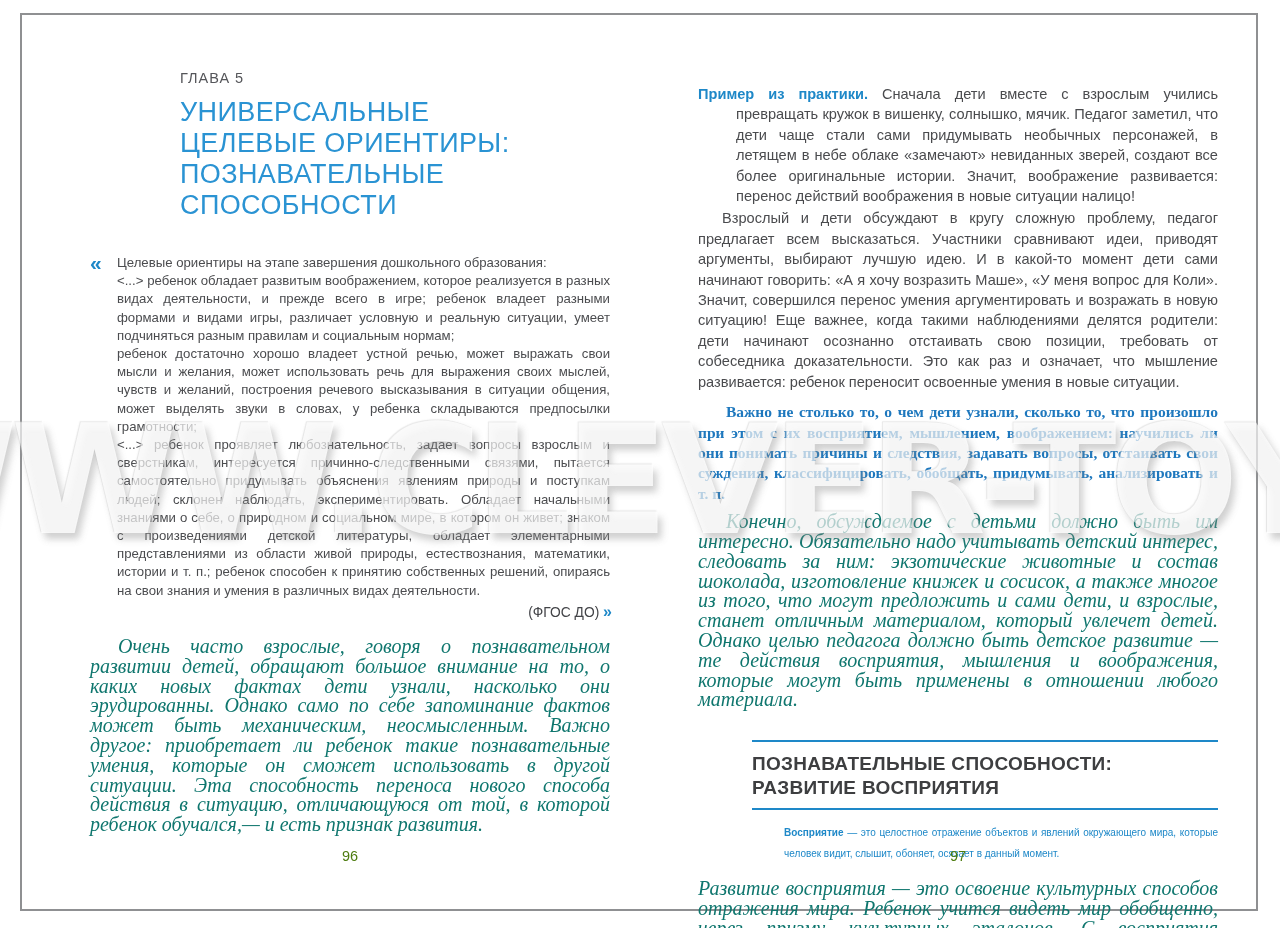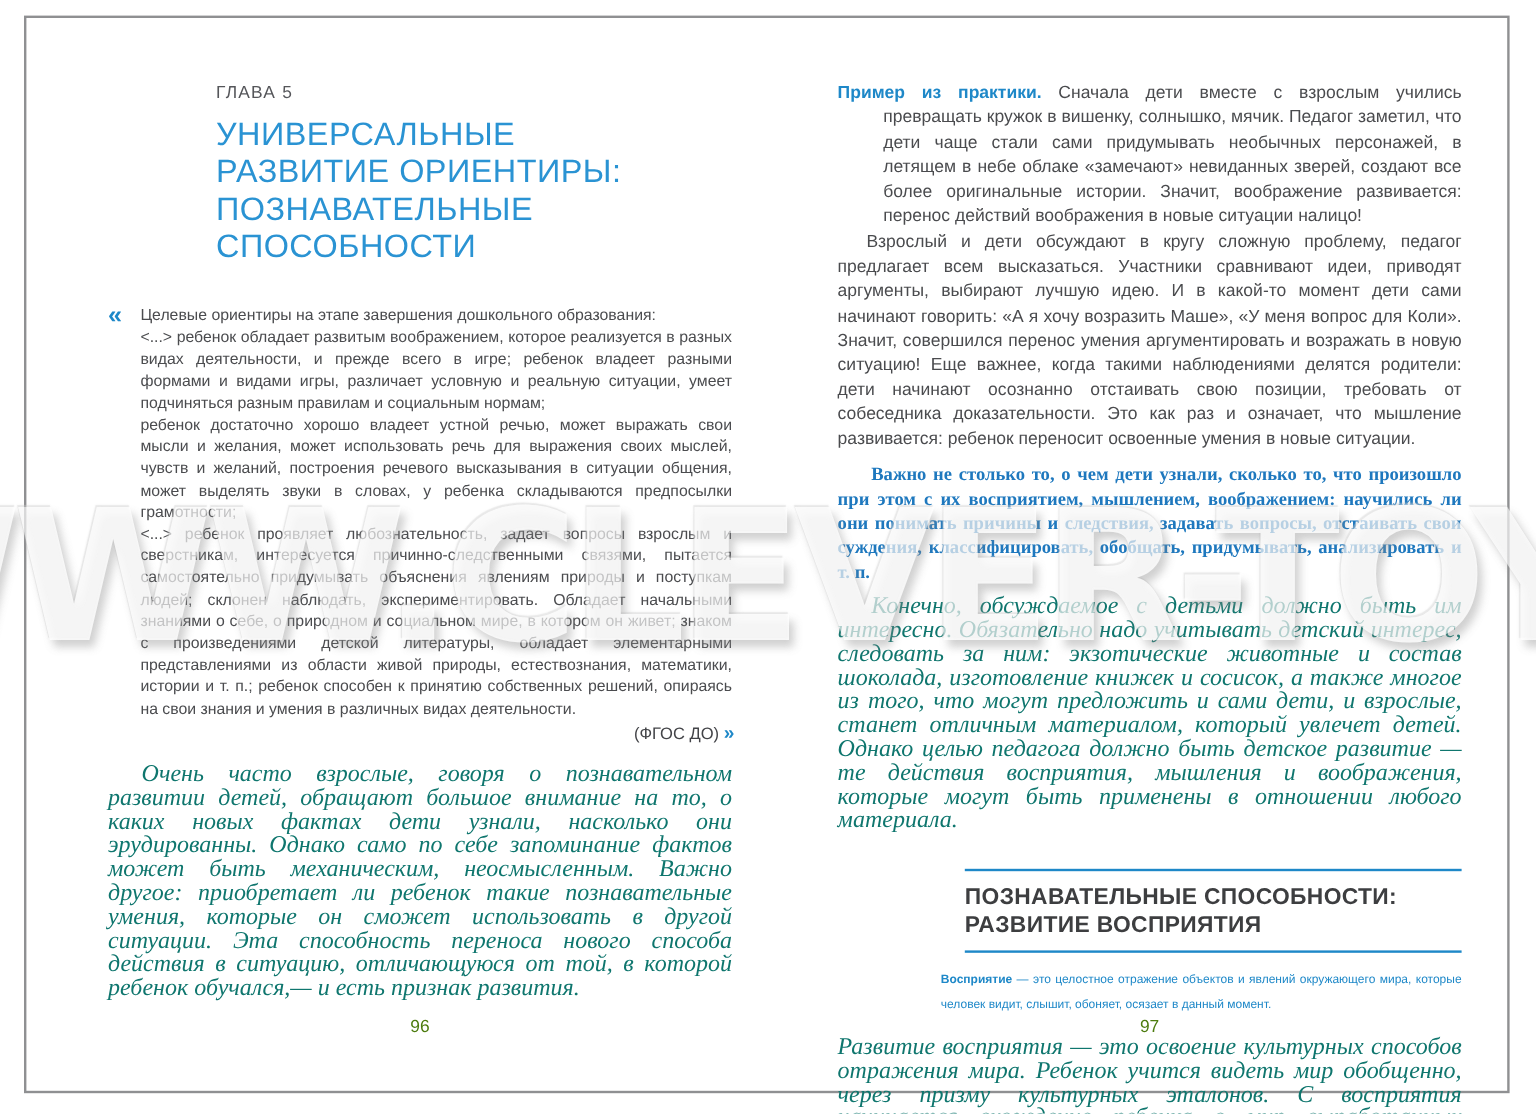--- a/index.html
+++ b/index.html
@@ -48,30 +48,30 @@
   .page-number{
     position:absolute;left:0;width:520px;top:788px;text-align:center;
     color:#4d7c0f;font-size:14.5px;
   }
 
   
   .sans-p{
     font-size:14.6px;line-height:20.4px;color:#4a4b4e;text-align:justify;
     hyphens:auto;margin:0;
   }
-  .example-p{margin-top:8px;padding-left:38px;text-indent:-38px;}
+  .example-p{margin-top:24px;padding-left:38px;text-indent:-38px;}
   .example-label{color:#1e88c8;font-weight:bold;}
   .flow-p{margin-top:2px;text-indent:24px;}
   .highlight-p{
     font-family:"Liberation Serif",serif;font-size:15.5px;line-height:20.4px;
     font-weight:bold;color:#1e78be;text-align:justify;text-indent:28px;
     margin:10px 0 0 0;hyphens:auto;
   }
   .serif-p{margin:8px 0 0 0;}
-  .section-heading{margin-left:106px;margin-top:30px;}
+  .section-heading{margin-left:54px;margin-top:30px;}
   .section-rule{height:2px;background:#1e88c8;}
   .section-title{
     font-size:19px;line-height:23.5px;font-weight:bold;color:#3d3e40;
     margin:10px 0 9px 0;letter-spacing:0.3px;
   }
   .definition{
     margin-left:86px;margin-top:13px;font-size:10px;line-height:20.5px;
     color:#1e88c8;text-align:justify;hyphens:auto;
   }
   .definition .term{font-weight:bold;}
@@ -90,21 +90,21 @@
 <body>
 
 <div class="page-frame"></div>
 
 <div class="col left-col">
 
   <div class="chapter-label">ГЛАВА 5</div>
 
   <div class="chapter-title">
     <div>УНИВЕРСАЛЬНЫЕ</div>
-    <div>РАЗВИТИЕ ОРИЕНТИРЫ:</div>
+    <div>ЦЕЛЕВЫЕ ОРИЕНТИРЫ:</div>
     <div>ПОЗНАВАТЕЛЬНЫЕ</div>
     <div>СПОСОБНОСТИ</div>
   </div>
 
   <div class="pull-quote">
     <div class="quote-open">«</div>
     <div class="quote-body">
       <p>Целевые ориентиры на этапе завершения дошкольного образования:</p>
       <p>&lt;...&gt; ребенок обладает развитым воображением, которое реализуется в разных видах деятельности, и прежде всего в игре; ребенок владеет разными формами и видами игры, различает условную и реальную ситуации, умеет подчиняться разным правилам и социальным нормам;</p>
       <p>ребенок достаточно хорошо владеет устной речью, может выражать свои мысли и желания, может использовать речь для выражения своих мыслей, чувств и желаний, построения речевого высказывания в ситуации общения, может выделять звуки в словах, у ребенка складываются предпосылки грамотности;</p>

